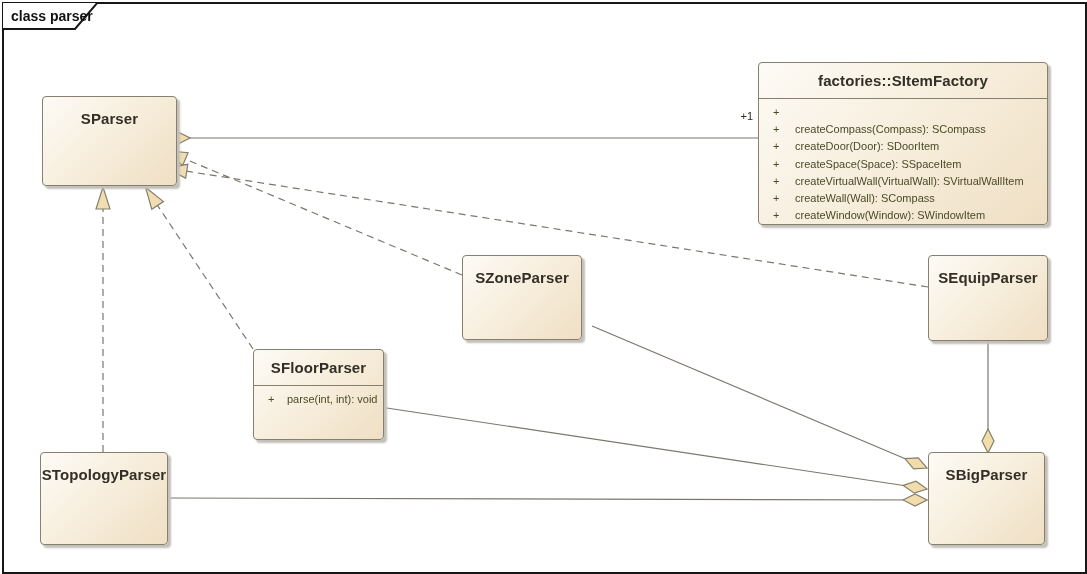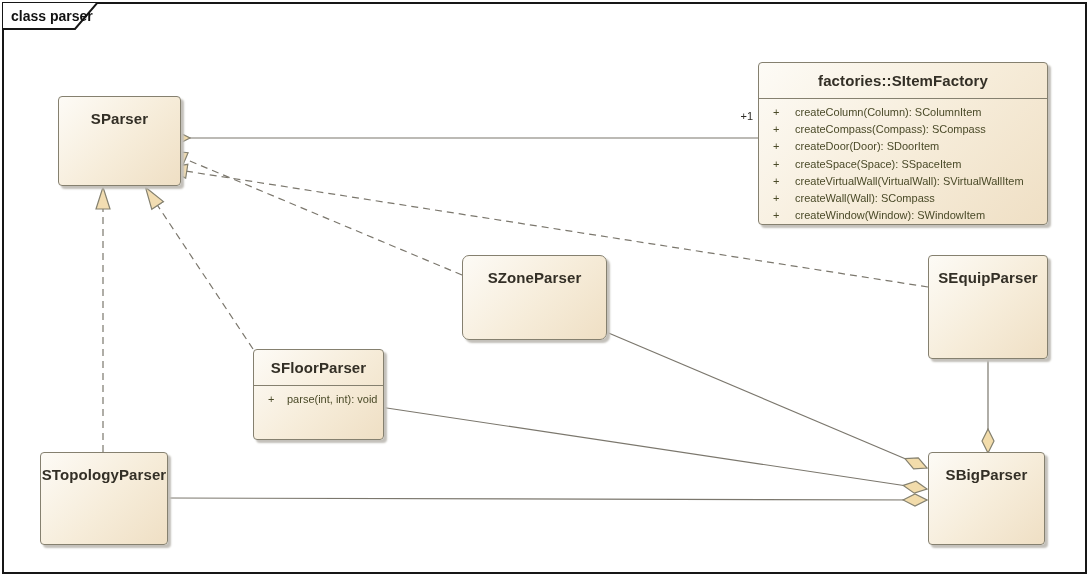--- a/index.html
+++ b/index.html
@@ -80,31 +80,30 @@
 
     <path class="wire" d="M 592 326 L 927 468" marker-end="url(#agg)"></path>
     <path class="wire" d="M 360 404 L 927 489" marker-end="url(#agg)"></path>
     <path class="wire" d="M 168 498 L 927 500" marker-end="url(#agg)"></path>
     <path class="wire" d="M 988 343 L 988 453" marker-end="url(#agg)"></path>
   </svg>
 
   <span class="mult" style="left:167px;top:110px;">+1</span>
   <span class="mult" style="left:733px;top:110px;width:20px;text-align:right;">+1</span>
 
-  <div class="uml-box" style="left:42px;top:96px;width:123px;height:90px;margin-left:16px;">
+  <div class="uml-box" style="left:42px;top:96px;width:135px;height:90px;">
     <div class="uml-title">SParser</div>
   </div>
 
   <div class="uml-box" style="left:758px;top:62px;width:290px;height:163px;">
     <div class="uml-title compact">factories::SItemFactory</div>
     <div class="uml-divider"></div>
     <div class="methods">
       <div class="method-row">
         <span class="method-vis">+</span>
-        <span class="method-sig">createColumn(Column): SColumnItem</span>
       </div>
       <div class="method-row">
         <span class="method-vis">+</span>
         <span class="method-sig">createCompass(Compass): SCompass</span>
       </div>
       <div class="method-row">
         <span class="method-vis">+</span>
         <span class="method-sig">createDoor(Door): SDoorItem</span>
       </div>
       <div class="method-row">
@@ -119,25 +118,25 @@
         <span class="method-vis">+</span>
         <span class="method-sig">createWall(Wall): SCompass</span>
       </div>
       <div class="method-row">
         <span class="method-vis">+</span>
         <span class="method-sig">createWindow(Window): SWindowItem</span>
       </div>
     </div>
   </div>
 
-  <div class="uml-box" style="left:462px;top:255px;width:145px;height:85px;border-radius:7px;">
+  <div class="uml-box" style="left:462px;top:255px;width:120px;height:85px;">
     <div class="uml-title">SZoneParser</div>
   </div>
 
-  <div class="uml-box" style="left:928px;top:255px;width:120px;height:104px;">
+  <div class="uml-box" style="left:928px;top:255px;width:120px;height:86px;">
     <div class="uml-title">SEquipParser</div>
   </div>
 
   <div class="uml-box sf" style="left:229px;top:349px;width:131px;height:91px;margin-left:24px;">
     <div class="uml-title compact">SFloorParser</div>
     <div class="uml-divider"></div>
     <div class="methods">
       <div class="method-row">
         <span class="method-vis">+</span>
         <span class="method-sig">parse(int, int): void</span>

